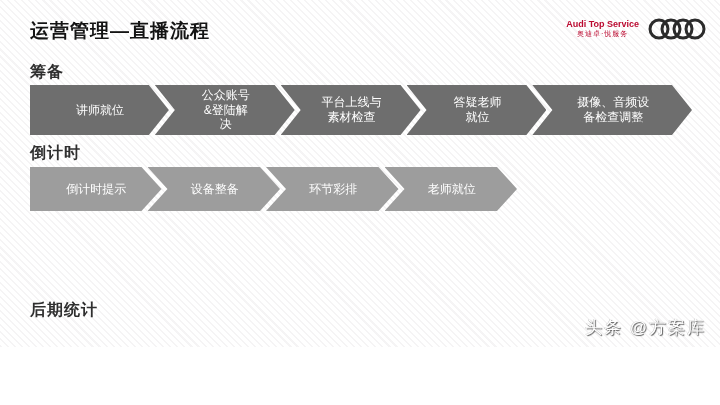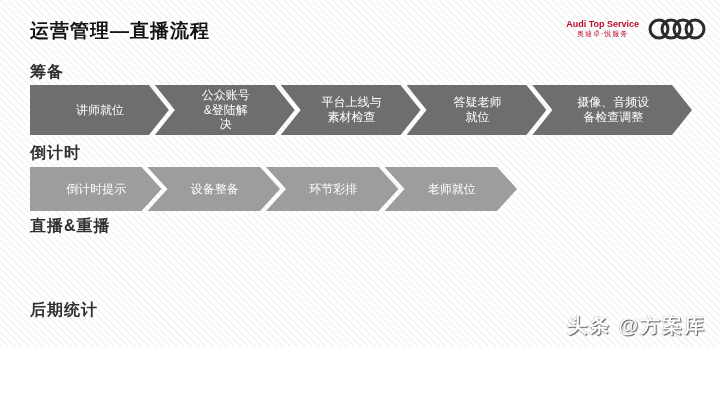--- a/index.html
+++ b/index.html
@@ -60,21 +60,21 @@
   .chev + .chev{margin-left:-14px;}
   .chev.wide{flex:1.22;}
 
   .row-prep .chev{background:var(--prep);}
   .row-countdown .chev{background:var(--countdown);}
   .row-live .chev{background:var(--live);}
   .row-post .chev{background:var(--post);}
 
   .watermark{
     position:absolute;right:14px;bottom:8px;
-    font-size:20px;font-weight:bold;letter-spacing:2px;
+    font-size:17px;font-weight:normal;letter-spacing:2px;
     color:#ffffff;
     text-shadow:1px 1px 1px rgba(70,70,70,0.9), -0.5px -0.5px 0 rgba(130,130,130,0.5);
   }
 </style>
 </head>
 <body>
 
 <div class="canvas">
 
   <div class="page-title">运营管理—直播流程</div>
@@ -109,21 +109,20 @@
   </div>
 
   <div class="section-label lbl-countdown">倒计时</div>
   <div class="row row-countdown">
     <div class="chev first">倒计时提示</div>
     <div class="chev">设备整备</div>
     <div class="chev">环节彩排</div>
     <div class="chev">老师就位</div>
   </div>
 
-  <div class="section-label lbl-live">直播&amp;重播</div>
 
   <div class="section-label lbl-post">后期统计</div>
   <div class="row row-post">
   </div>
 
   <div class="watermark">头条 @方案库</div>
 
 </div>
 
 </body></html>

